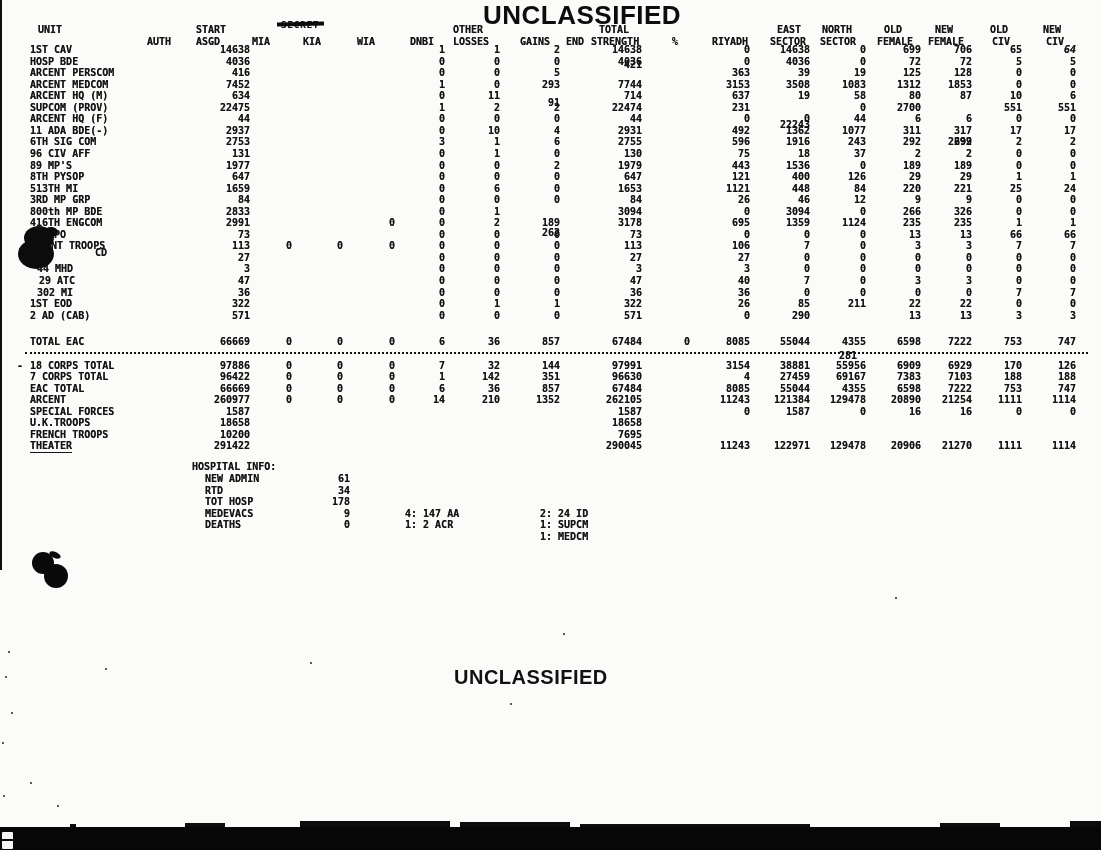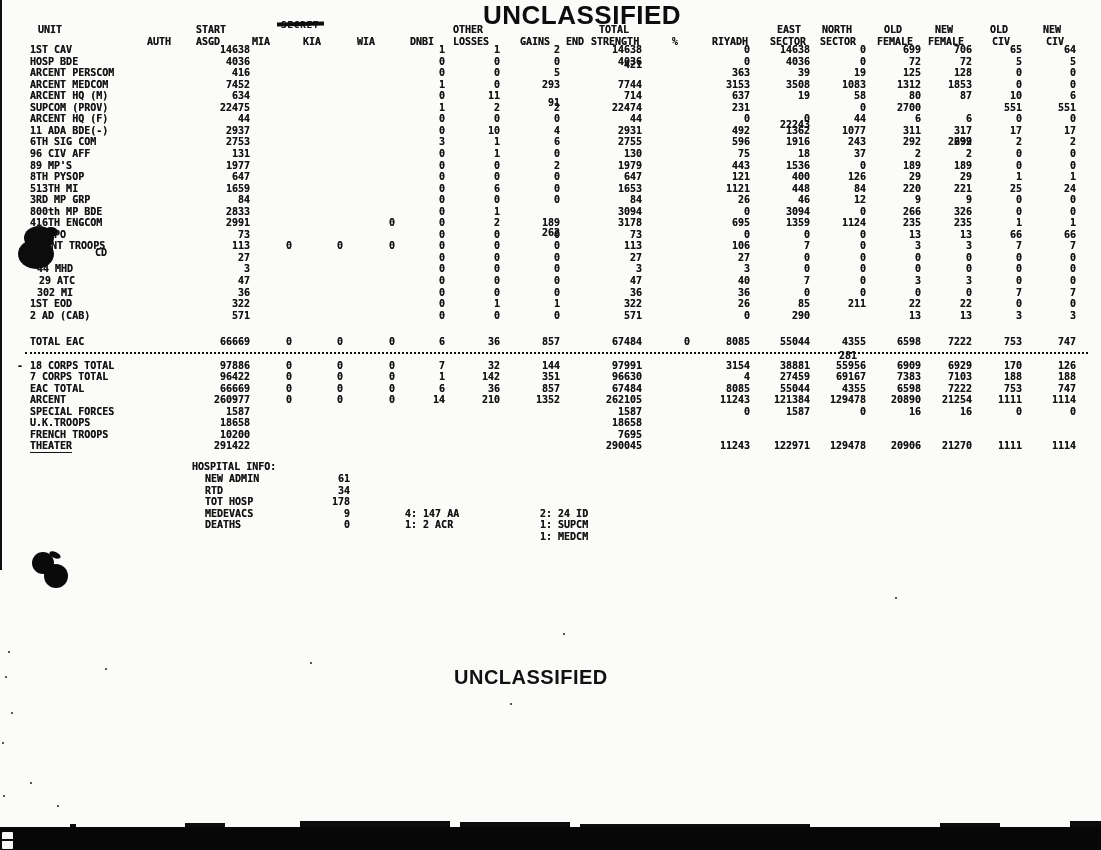--- a/index.html
+++ b/index.html
@@ -87,21 +87,21 @@
         <span class="t num" style="right: 656px; top: 45px;">1</span>
         <span class="t num" style="right: 601px; top: 45px;">1</span>
         <span class="t num" style="right: 541px; top: 45px;">2</span>
         <span class="t num" style="right: 459px; top: 45px;">14638</span>
         <span class="t num" style="right: 351px; top: 45px;">0</span>
         <span class="t num" style="right: 291px; top: 45px;">14638</span>
         <span class="t num" style="right: 235px; top: 45px;">0</span>
         <span class="t num" style="right: 180px; top: 45px;">699</span>
         <span class="t num" style="right: 129px; top: 45px;">706</span>
         <span class="t num" style="right: 79px; top: 45px;">65</span>
-        <span class="t num" style="right: 25px; top: 45px;">64</span>
+        <span class="t num" style="right: 25px; top: 45px; font-style: italic;">64</span>
       </div>
       <div>
         <span class="t " style="left: 30px; top: 56.55px;">HOSP BDE</span>
         <span class="t num" style="right: 851px; top: 56.55px;">4036</span>
         <span class="t num" style="right: 656px; top: 56.55px;">0</span>
         <span class="t num" style="right: 601px; top: 56.55px;">0</span>
         <span class="t num" style="right: 541px; top: 56.55px;">0</span>
         <span class="t num" style="right: 459px; top: 56.55px;">4036</span>
         <span class="t num" style="right: 351px; top: 56.55px;">0</span>
         <span class="t num" style="right: 291px; top: 56.55px;">4036</span>

